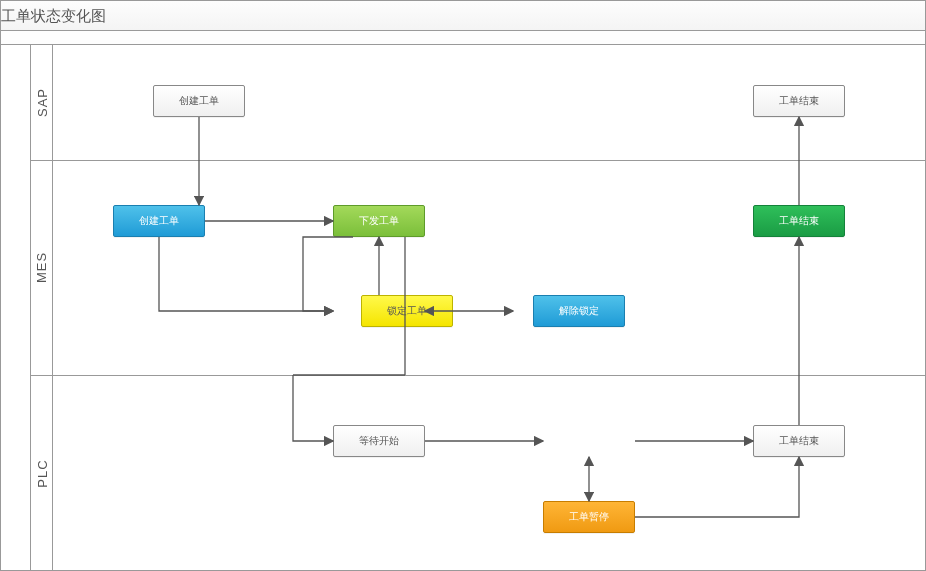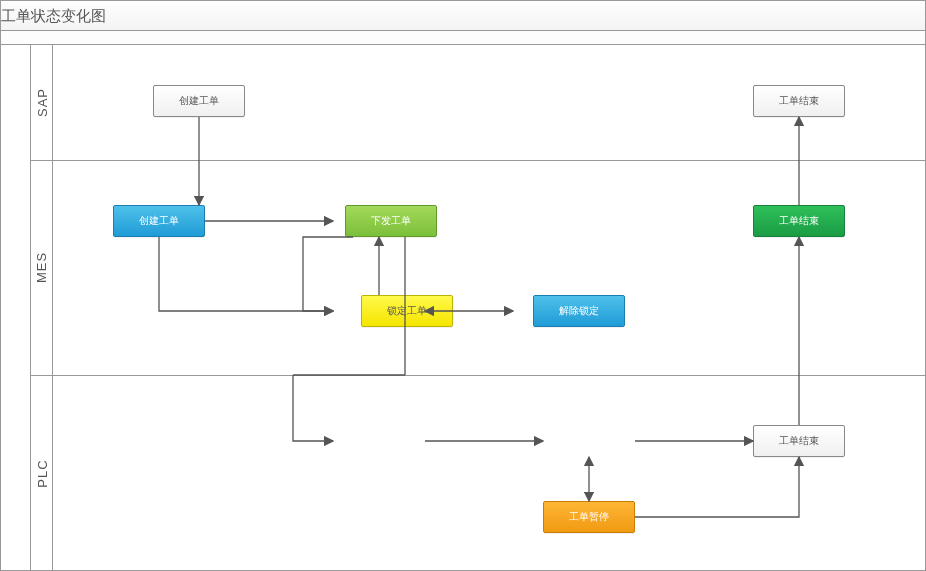--- a/index.html
+++ b/index.html
@@ -97,21 +97,20 @@
   }
   .node.blue {
     background: linear-gradient(#4fc1ea,#1f9bd6);
     border-color: #1a7fb0;
     color: #fff;
   }
   .node.green-l {
     background: linear-gradient(#a3d95a,#7bbf3a);
     border-color: #5e9b2a;
     color: #fff;
-    margin-left: 12px;
   }
   .node.yellow {
     background: linear-gradient(#fff94a,#f5e500);
     border-color: #bdb300;
     color: #555;
     margin-left: 28px;
   }
   .node.orange {
     background: linear-gradient(#ffb536,#f09a12);
     border-color: #c77d00;
@@ -159,20 +158,21 @@
 
       <div class="node" style="left:100px;top:40px">创建工单</div>
       <div class="node" style="left:700px;top:40px">工单结束</div>
 
       <div class="node blue" style="left:60px; top:160px">创建工单</div>
       <div class="node green-l" style="left:280px;top:160px">下发工单</div>
       <div class="node yellow" style="left:280px;top:250px">锁定工单</div>
       <div class="node blue" style="left:480px;top:250px">解除锁定</div>
       <div class="node green-d" style="left:700px;top:160px">工单结束</div>
 
+      <div class="node" style="left:280px;top:380px">等待开始</div>
       <div class="node orange" style="left:490px;top:456px">工单暂停</div>
       <div class="node" style="left:700px;top:380px">工单结束</div>
 
       <svg class="edges">
         <defs>
           <marker id="ah" markerWidth="8" markerHeight="8" refX="7" refY="4" orient="auto">
             <path d="M0,0 L8,4 L0,8 z" fill="#555"></path>
           </marker>
           <marker id="ahS" markerWidth="8" markerHeight="8" refX="1" refY="4" orient="auto">
             <path d="M8,0 L0,4 L8,8 z" fill="#555"></path>

